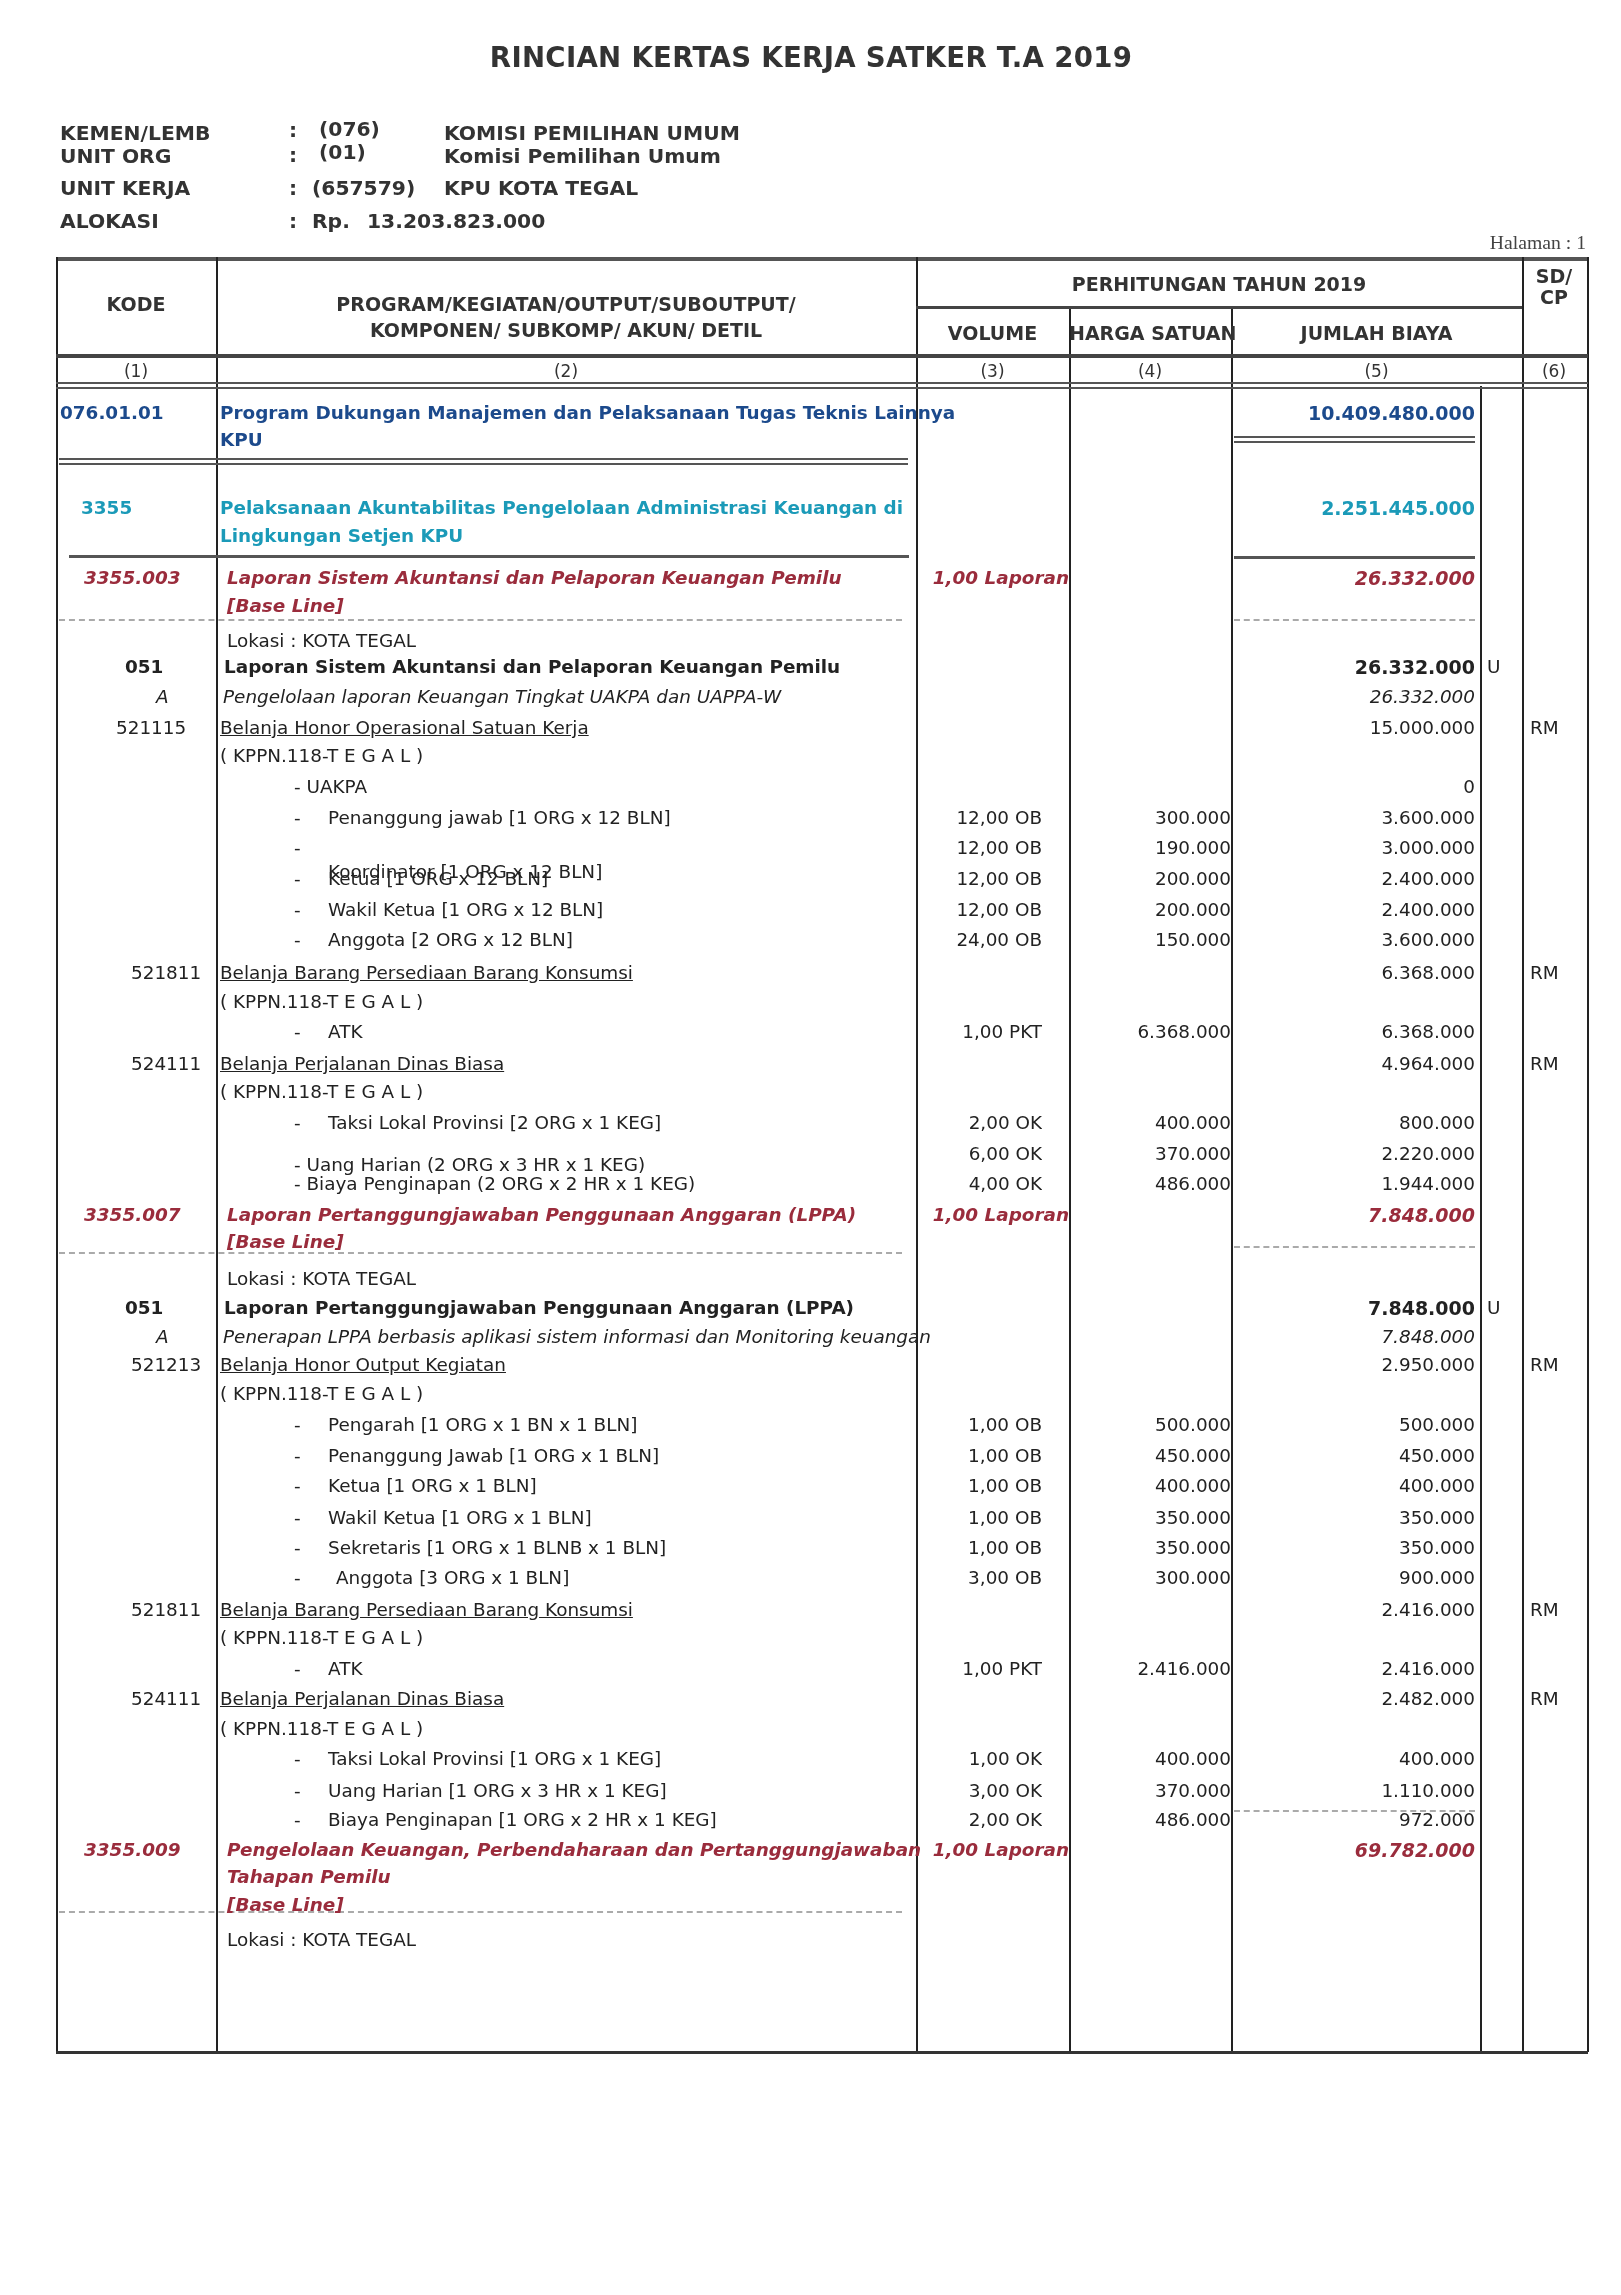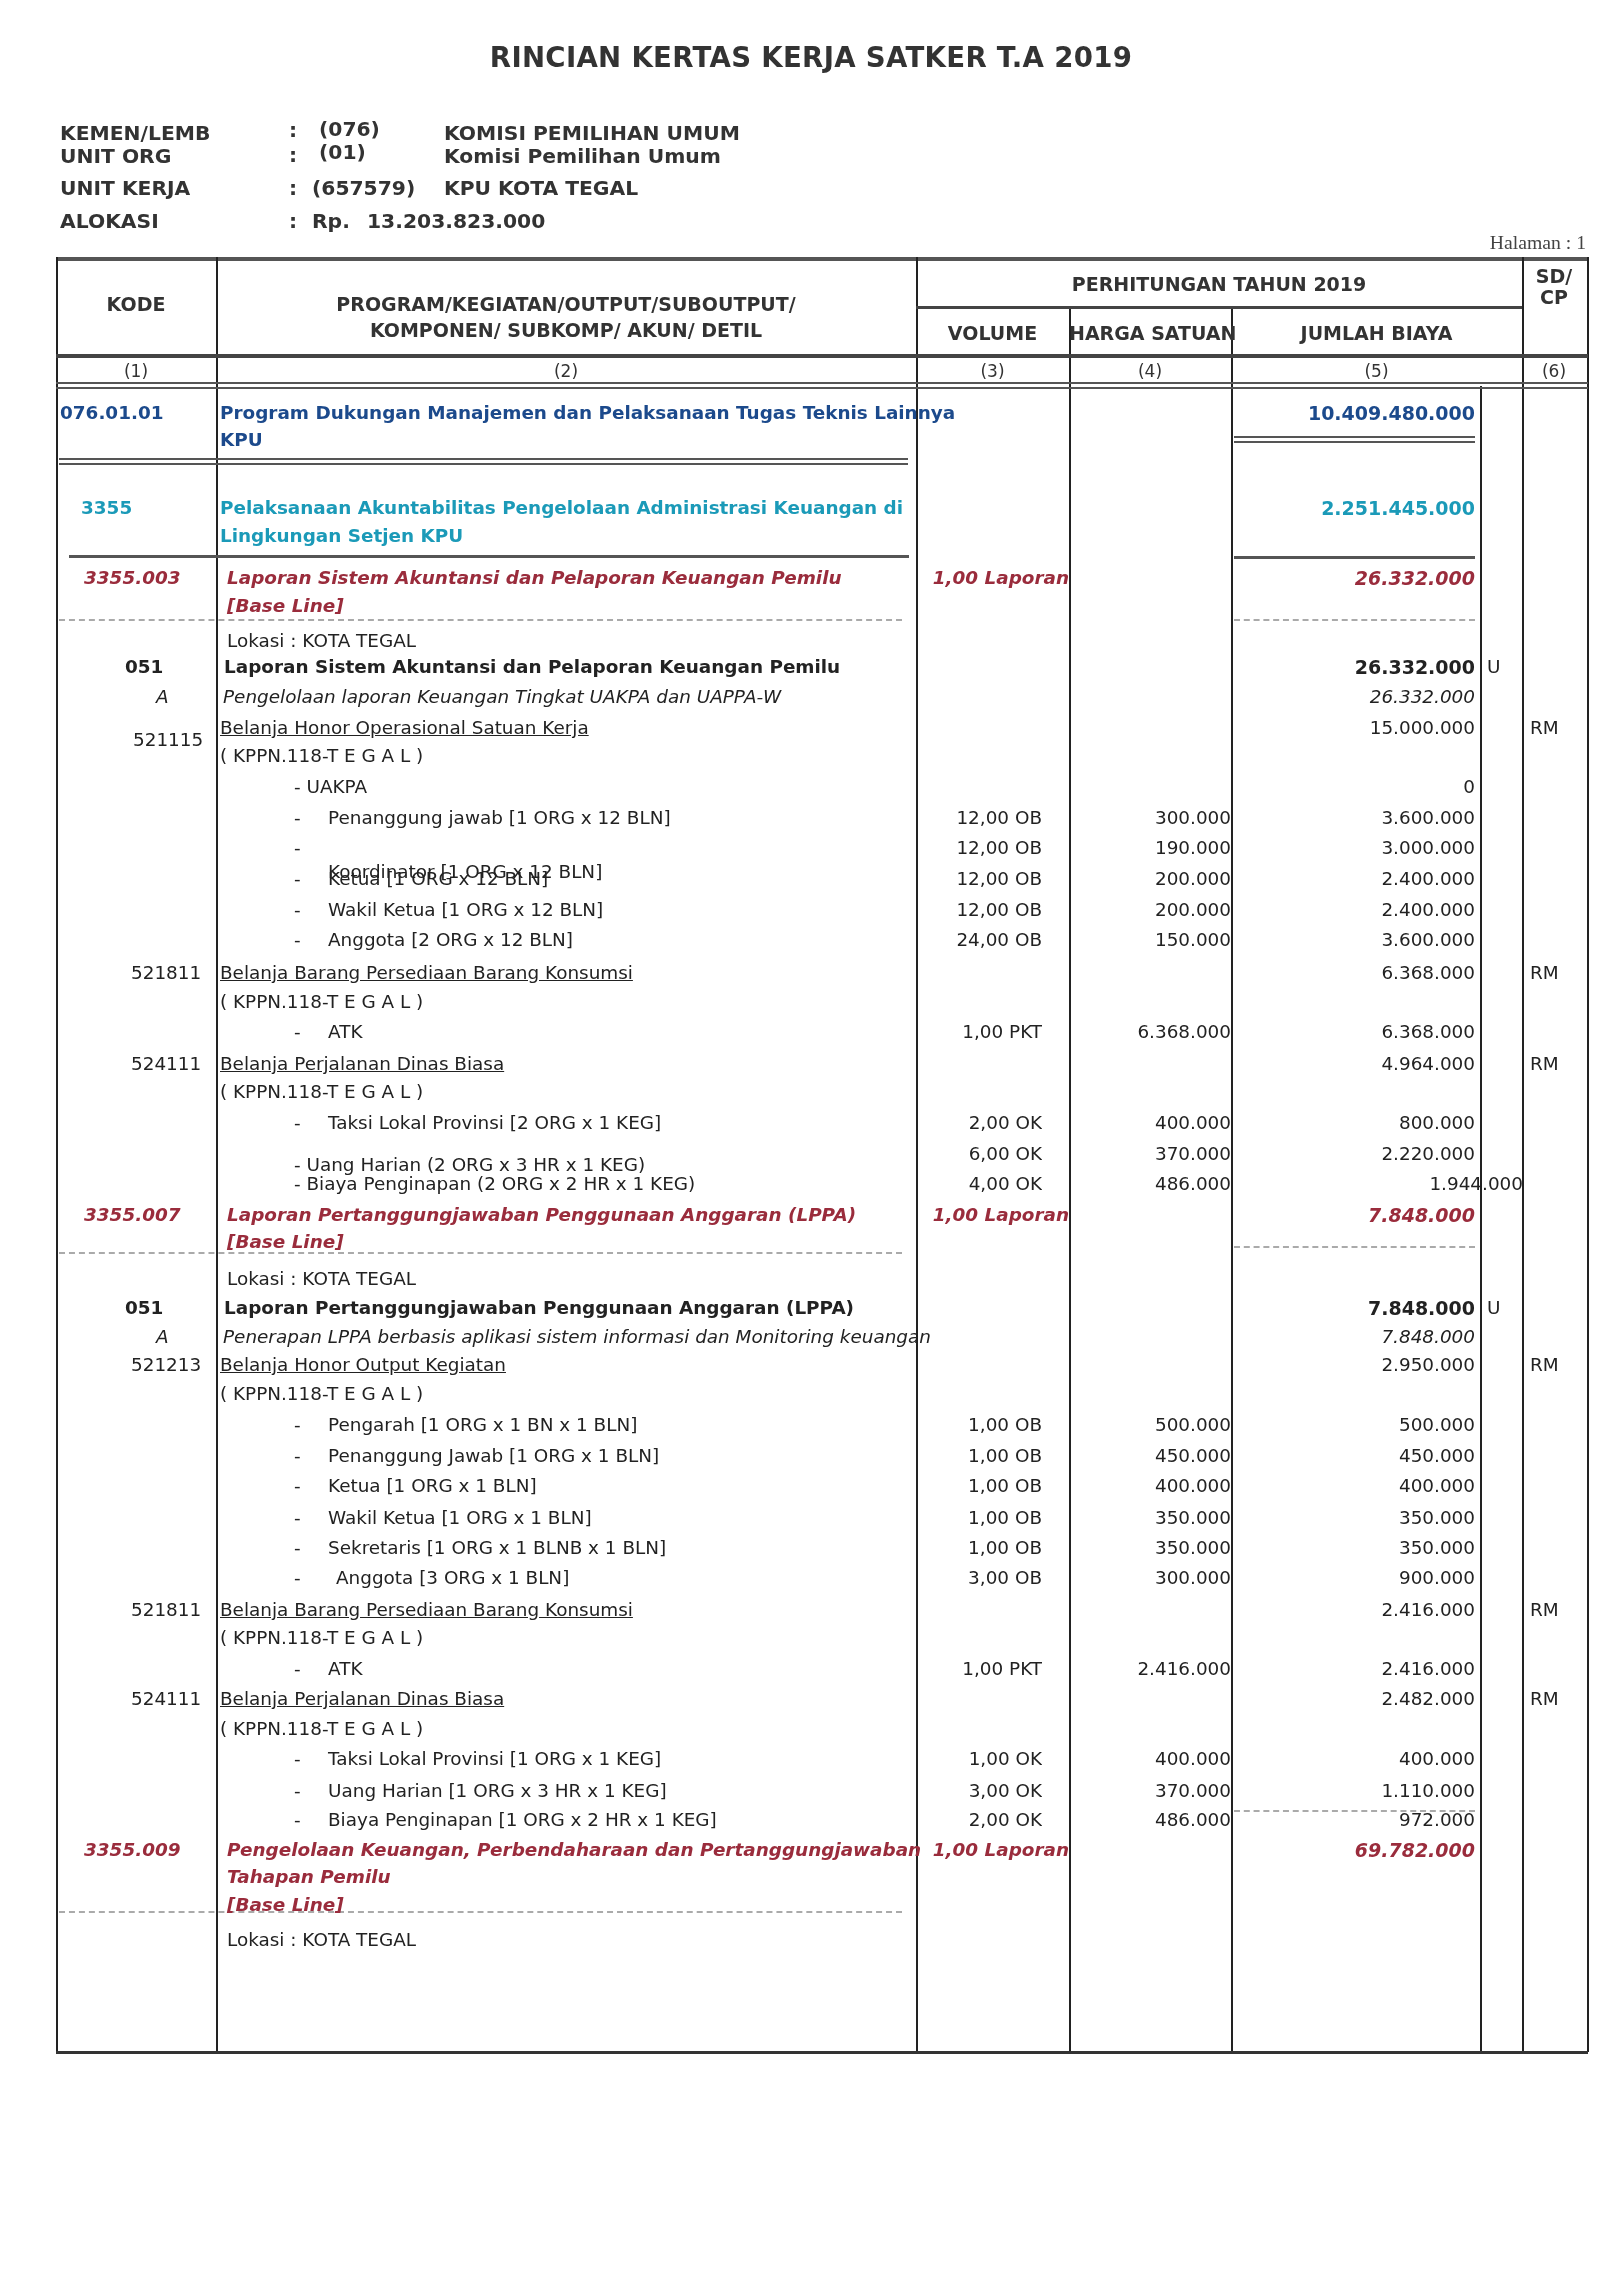--- a/index.html
+++ b/index.html
@@ -116,21 +116,21 @@
       <div class="row r red" style="left:916px;width:153px;top:567px;overflow:hidden;">1,00 Laporan</div>
       <div class="row r red fs" style="left:1234px;width:241px;top:567px;">26.332.000</div>
       <div class="row " style="left:227px;top:630px;">Lokasi   :  KOTA TEGAL</div>
       <div class="row bold" style="left:125px;top:656px;">051</div>
       <div class="row bold" style="left:224px;top:656px;">Laporan Sistem Akuntansi dan Pelaporan Keuangan Pemilu</div>
       <div class="row r bold fs" style="left:1234px;width:241px;top:656px;">26.332.000</div>
       <div class="row " style="left:1487px;top:656px;">U</div>
       <div class="row ital" style="left:156px;top:686px;">A</div>
       <div class="row ital" style="left:223px;top:686px;">Pengelolaan laporan Keuangan Tingkat UAKPA dan UAPPA-W</div>
       <div class="row r ital" style="left:1234px;width:241px;top:686px;">26.332.000</div>
-      <div class="row " style="left:133px;top:717px;margin-top:12px;">521115</div>
+      <div class="row " style="left:116px;top:717px;">521115</div>
       <div class="row under" style="left:220px;top:717px;">Belanja Honor Operasional Satuan Kerja</div>
       <div class="row r " style="left:1234px;width:241px;top:717px;">15.000.000</div>
       <div class="row " style="left:1530px;top:717px;">RM</div>
       <div class="row " style="left:220px;top:745px;">( KPPN.118-T E G A L  )</div>
       <div class="row " style="left:294px;top:776px;">- UAKPA</div>
       <div class="row r " style="left:1234px;width:241px;top:776px;">0</div>
       <div class="row " style="left:294px;top:807px;">-</div>
       <div class="row " style="left:328px;top:807px;">Penanggung jawab  [1 ORG x 12 BLN]</div>
       <div class="row r " style="left:916px;width:126px;top:807px;overflow:hidden;">12,00 OB</div>
       <div class="row r" style="left:1069px;width:162px;top:807px;overflow:hidden;text-align:right;">300.000</div>
@@ -175,21 +175,21 @@
       <div class="row r " style="left:916px;width:126px;top:1112px;overflow:hidden;">2,00 OK</div>
       <div class="row r" style="left:1069px;width:162px;top:1112px;overflow:hidden;text-align:right;">400.000</div>
       <div class="row r " style="left:1234px;width:241px;top:1112px;">800.000</div>
       <div class="row " style="left:294px;top:1143px;margin-top:11px;">- Uang Harian (2 ORG x 3 HR x 1 KEG)</div>
       <div class="row r " style="left:916px;width:126px;top:1143px;overflow:hidden;">6,00 OK</div>
       <div class="row r" style="left:1069px;width:162px;top:1143px;overflow:hidden;text-align:right;">370.000</div>
       <div class="row r " style="left:1234px;width:241px;top:1143px;">2.220.000</div>
       <div class="row " style="left:294px;top:1173px;">- Biaya Penginapan (2 ORG x 2 HR x 1 KEG)</div>
       <div class="row r " style="left:916px;width:126px;top:1173px;overflow:hidden;">4,00 OK</div>
       <div class="row r" style="left:1069px;width:162px;top:1173px;overflow:hidden;text-align:right;">486.000</div>
-      <div class="row r " style="left:1234px;width:241px;top:1173px;padding-left:48px;">1.944.000</div>
+      <div class="row r " style="left:1234px;width:241px;top:1173px;">1.944.000</div>
       <div class="row red" style="left:84px;top:1204px;">3355.007</div>
       <div class="row red" style="left:227px;top:1204px;">Laporan Pertanggungjawaban Penggunaan Anggaran (LPPA)</div>
       <div class="row red" style="left:227px;top:1231px;">[Base Line]</div>
       <div class="row r red" style="left:916px;width:153px;top:1204px;overflow:hidden;">1,00 Laporan</div>
       <div class="row r red fs" style="left:1234px;width:241px;top:1204px;">7.848.000</div>
       <div class="row " style="left:227px;top:1268px;">Lokasi   :  KOTA TEGAL</div>
       <div class="row bold" style="left:125px;top:1297px;">051</div>
       <div class="row bold" style="left:224px;top:1297px;">Laporan Pertanggungjawaban Penggunaan Anggaran (LPPA)</div>
       <div class="row r bold fs" style="left:1234px;width:241px;top:1297px;">7.848.000</div>
       <div class="row " style="left:1487px;top:1297px;">U</div>

